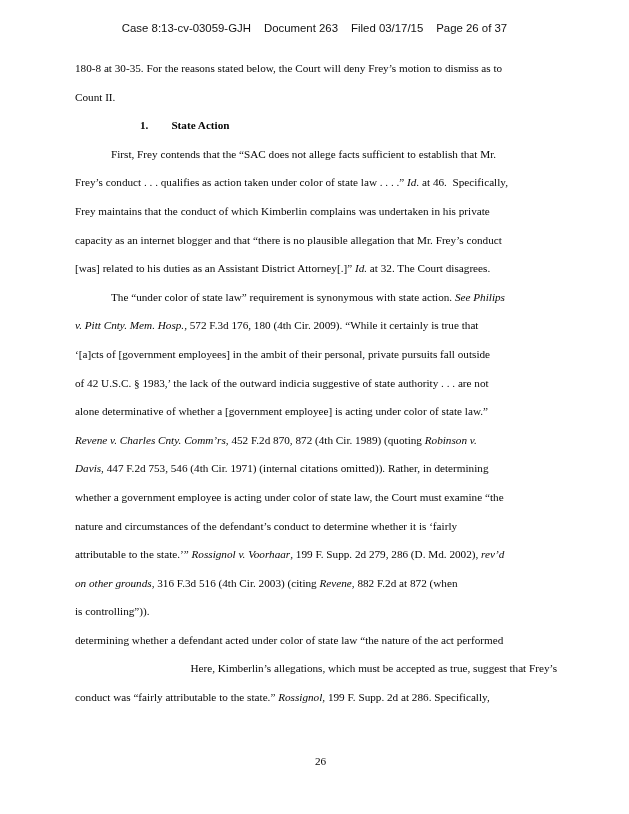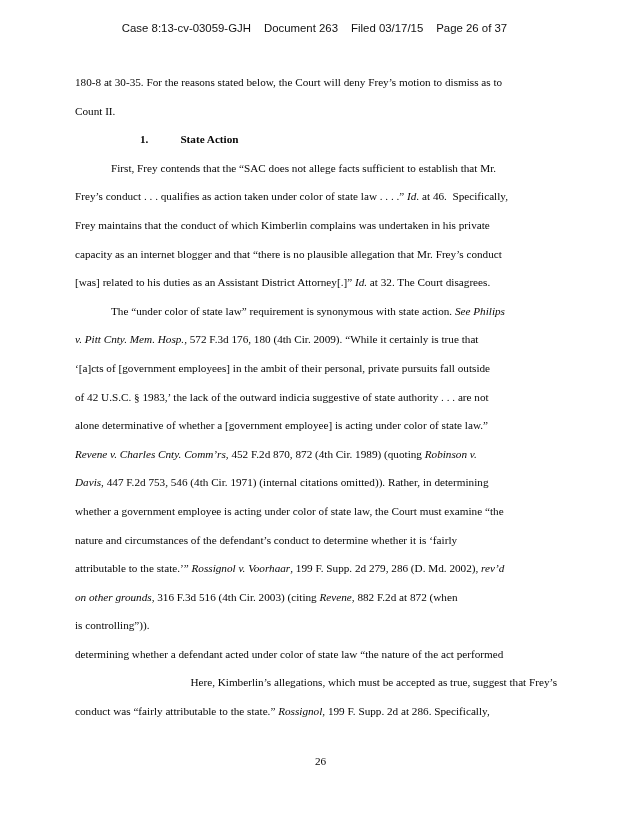--- a/index.html
+++ b/index.html
@@ -23,35 +23,35 @@
     display: flex;
     justify-content: center;
     gap: 13px;
     font-family: "Liberation Sans", sans-serif;
     font-size: 11.4px;
     color: #111111;
     white-space: pre;
   }
   .doc-body {
     position: absolute;
-    top: 68px;
+    top: 54px;
     left: 75px;
     width: 482px;
     font-family: "Liberation Serif", serif;
     font-size: 11.2px;
     color: #060606;
   }
   .doc-body .line {
     height: 28.6px;
     line-height: 28.6px;
     white-space: pre;
   }
   .doc-body .line .it { font-style: italic; text-align: center; }
   .doc-body .line .b  { font-weight: bold; }
-  .doc-body .line .tab { margin-left: 32px; }
+  .doc-body .line .tab { margin-left: 23px; }
   .doc-body .line.heading { font-weight: bold; }
   .page-footer {
     position: absolute;
     top: 755px;
     left: 0;
     width: 629px;
     text-align: center;
     font-family: "Liberation Serif", serif;
     font-size: 11.2px;
     color: #060606;

